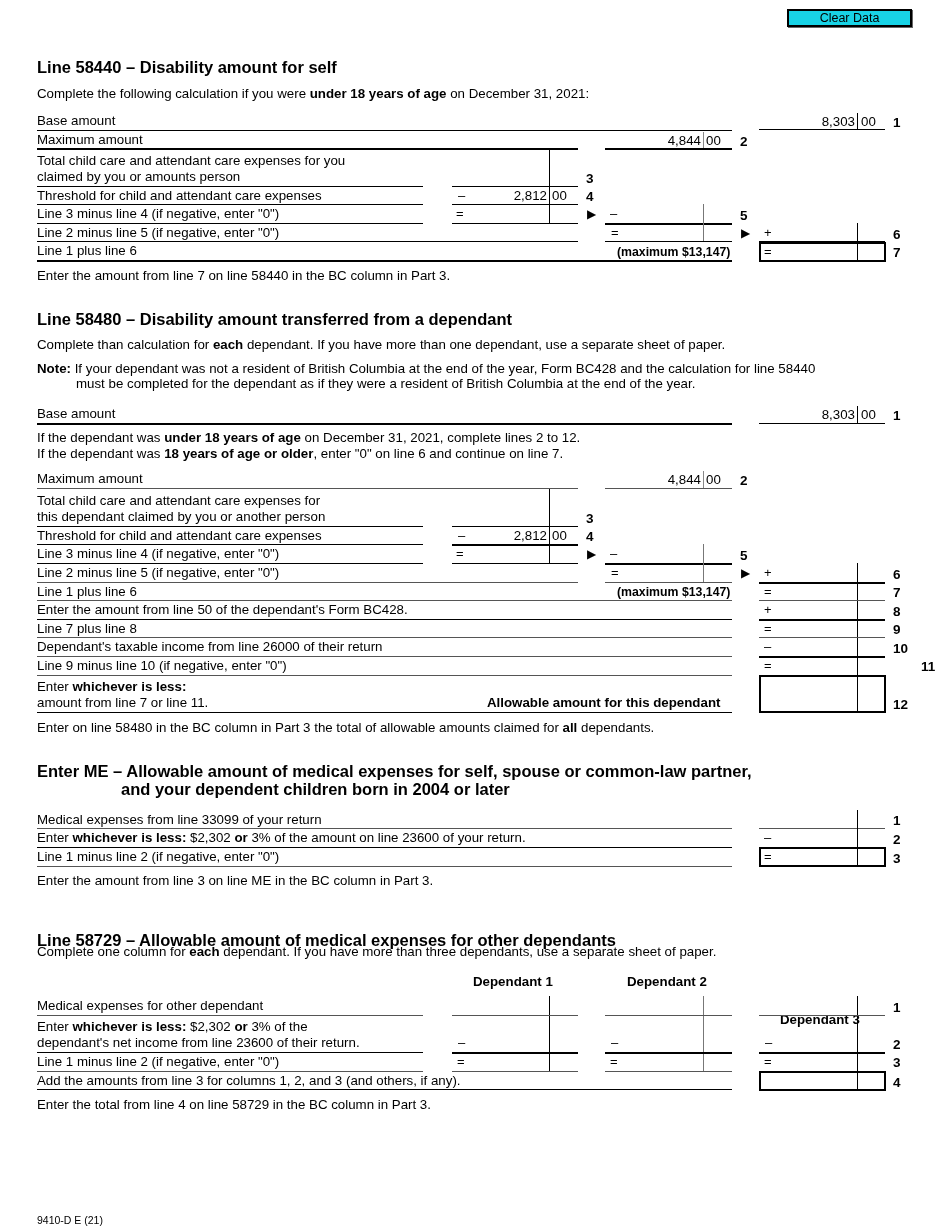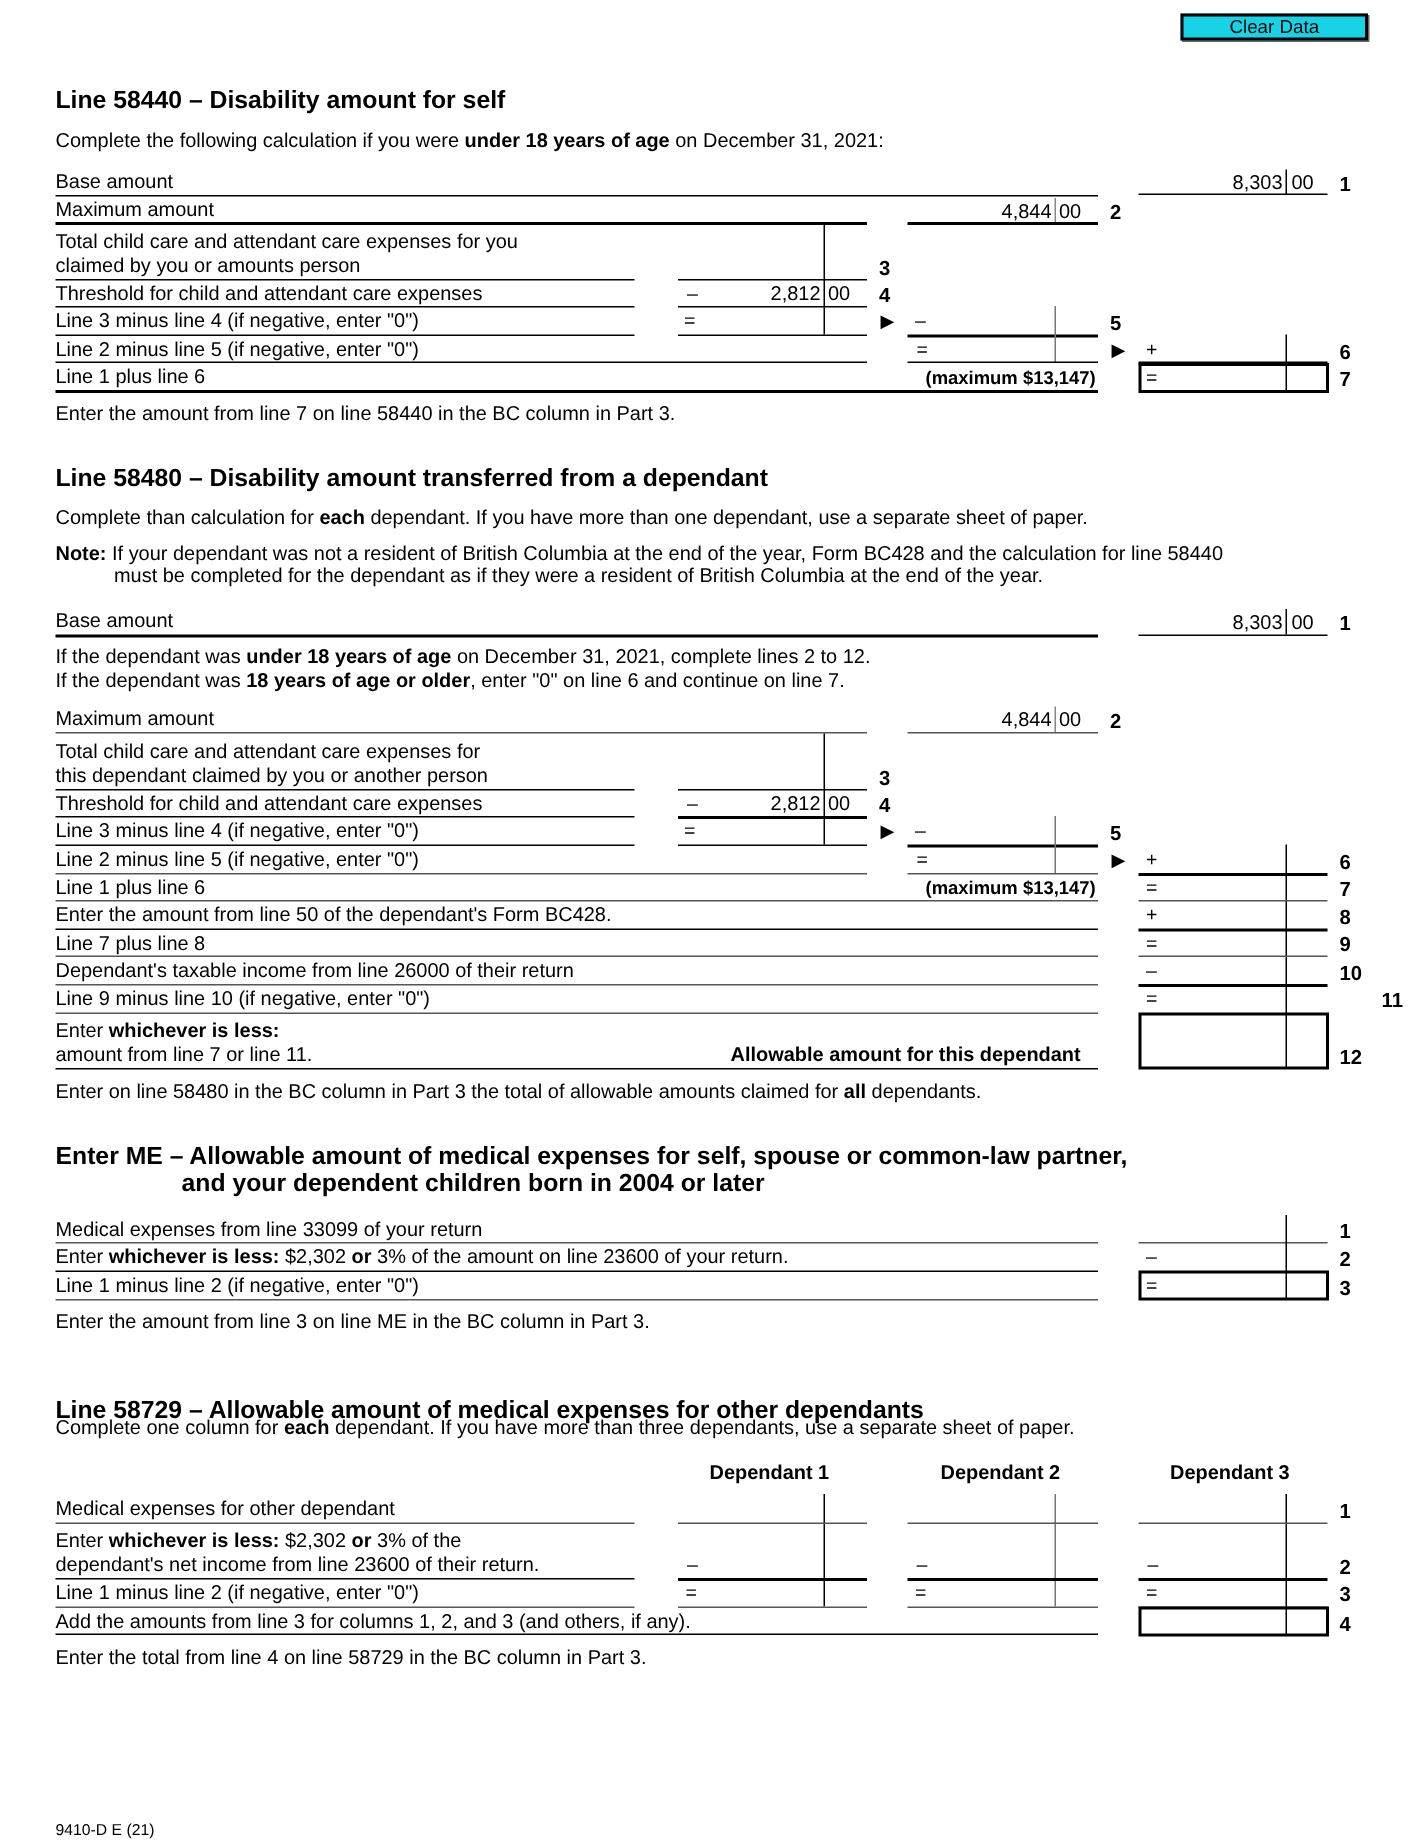--- a/index.html
+++ b/index.html
@@ -229,21 +229,21 @@
 <input class="field" style="left: 778px; top: 849px; width: 77px; height: 16px;">
 <div class="abs num" style="left:893px;top:851px;">3</div>
 
 <div class="abs t" style="left:37px;top:873px;">Enter the amount from line 3 on line ME in the BC column in Part 3.</div>
 
 <div class="abs h" style="left:37px;top:915px;margin-top:16px;">Line 58729 – Allowable amount of medical expenses for other dependants</div>
 <div class="abs t" style="left:37px;top:944px;"><span>Complete one column for </span><b>each</b><span> dependant. If you have more than three dependants, use a separate sheet of paper.</span></div>
 
 <div class="abs t" style="left:473px;top:974px;font-weight:bold;">Dependant 1</div>
 <div class="abs t" style="left:627px;top:974px;font-weight:bold;">Dependant 2</div>
-<div class="abs t" style="left:780px;top:974px;font-weight:bold;">Dependant 3</div>
+<div class="abs t" style="left:780px;top:1012px;font-weight:bold;">Dependant 3</div>
 
 <div class="vl" style="left:549px;top:996px;height:75px;"></div>
 <div class="vlg" style="left:703px;top:996px;height:75px;"></div>
 <div class="vl" style="left:857px;top:996px;height:94px;"></div>
 
 <div class="abs t" style="left:37px;top:998px;">Medical expenses for other dependant</div>
 <div class="hlg" style="left:37px;top:1015px;width:386px;"></div>
 <div class="hlg" style="left:452px;top:1015px;width:126px;"></div>
 <div class="hlg" style="left:605px;top:1015px;width:127px;"></div>
 <div class="hlg" style="left:759px;top:1015px;width:126px;"></div>

